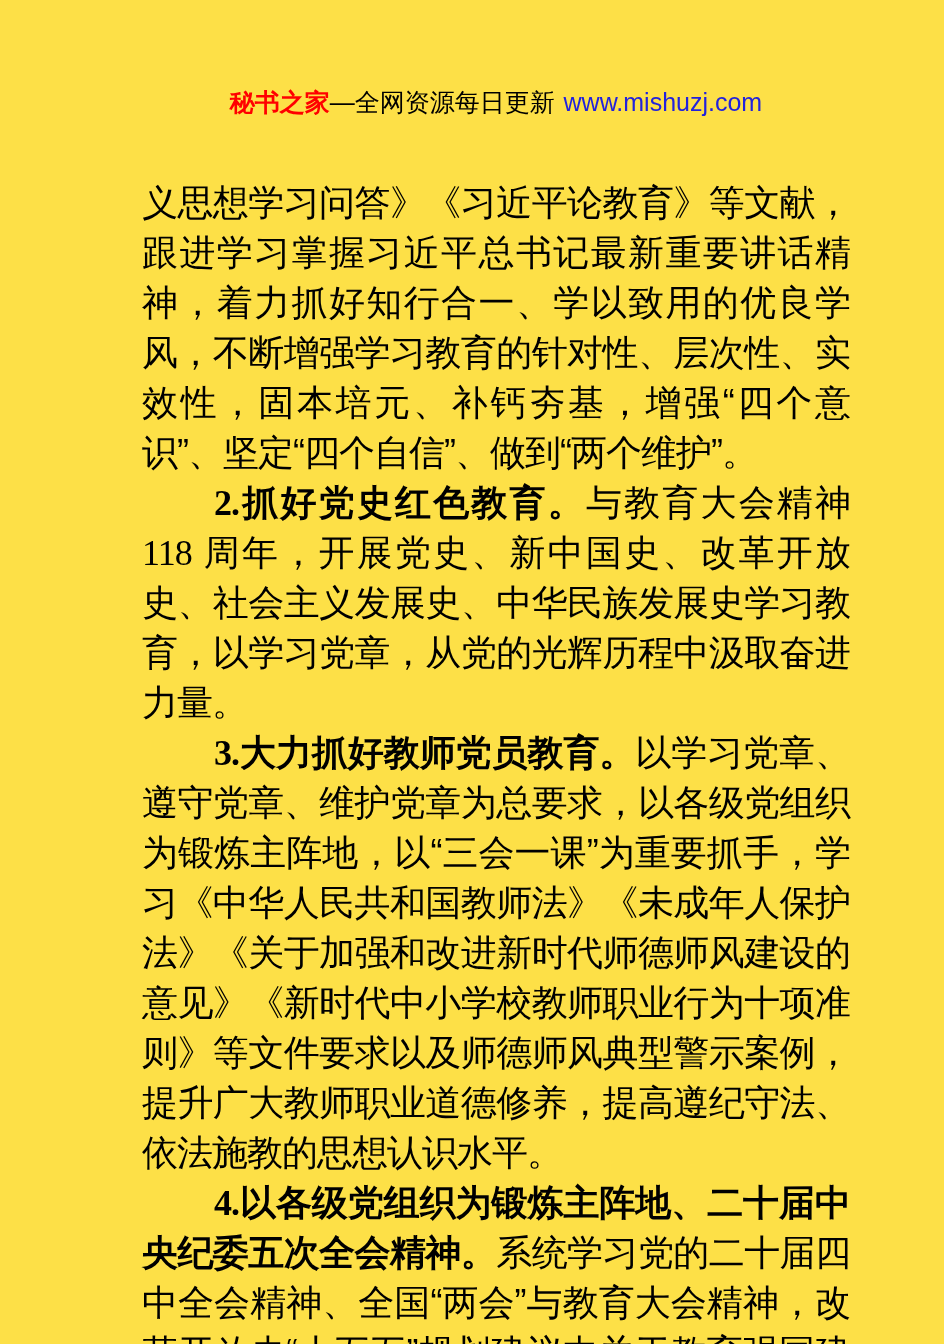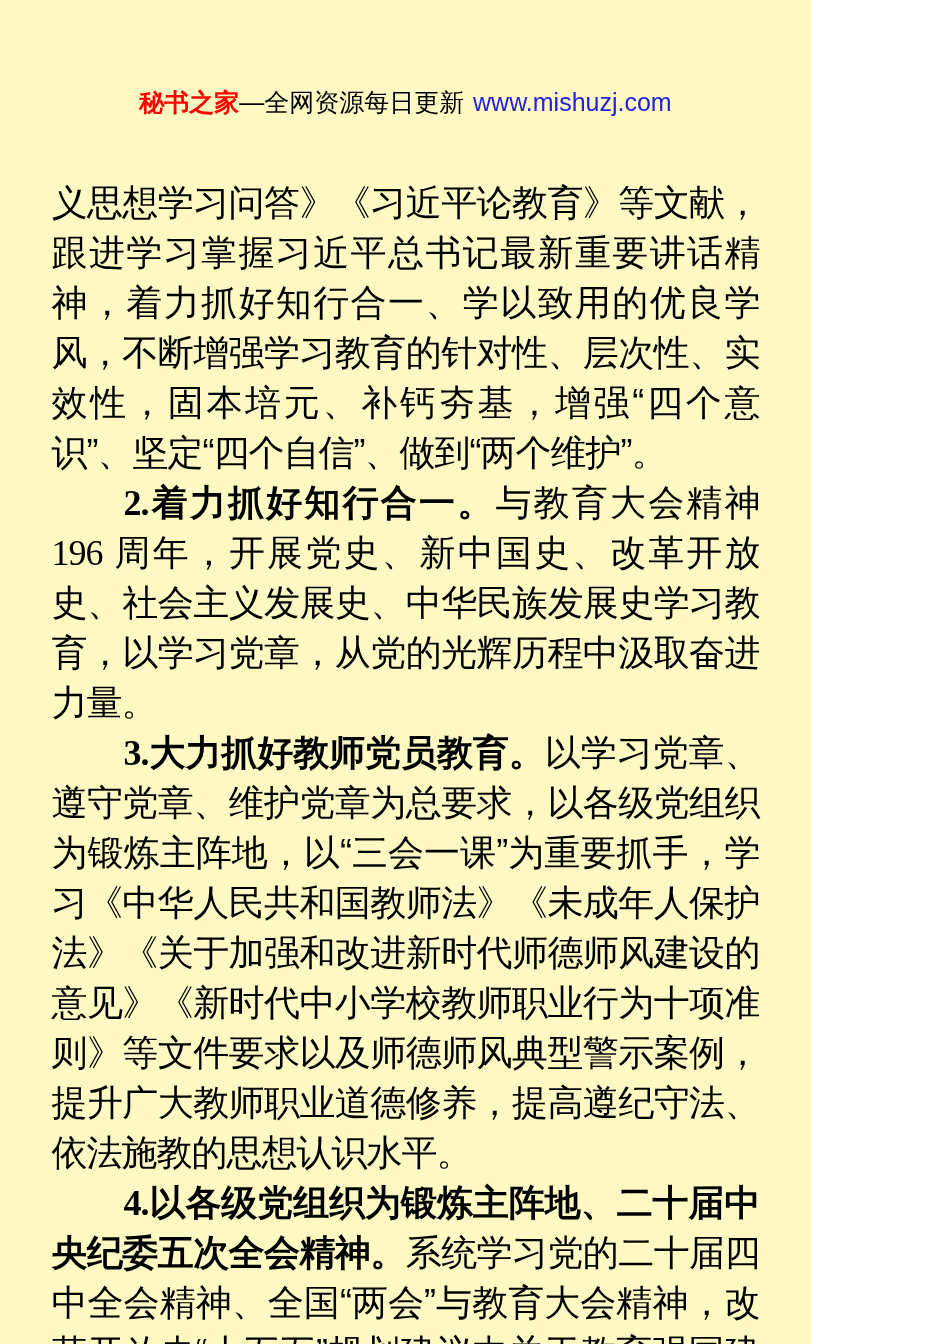--- a/index.html
+++ b/index.html
@@ -1,23 +1,24 @@
 <!DOCTYPE html>
 <html><head>
 <meta charset="utf-8">
 <style>
   html, body { margin: 0; padding: 0; background: #ffffff; }
   .page {
     position: relative;
-    width: 811px;
+    width: 896px;
     height: 1344px;
-    background: #fef9c3;
+    background: #fde047;
     overflow: hidden;
     font-family: "Liberation Sans", sans-serif;
     color: #000000;
+    padding-left: 48px;
   }
   .doc-header {
     padding-top: 84px;
     text-align: center;
     font-size: 25px;
     line-height: 36px;
     white-space: nowrap;
   }
   .doc-header .brand {
     font-weight: bold;
@@ -49,17 +50,17 @@
 </style>
 </head>
 <body>
 
 <div class="page">
   <div class="doc-header">
     <span class="brand" style="color: rgb(255, 0, 0);">秘书之家</span><span class="dash">—</span><span class="tagline">全网资源每日更新</span><span class="url" style="color: rgb(34, 34, 221);">www.mishuzj.com</span>
   </div>
   <div class="doc-body">
       <p><span>义思想学习问答》《习近平论教育》等文献，跟进学习掌握习近平总书记最新重要讲话精神，着力抓好知行合一、学以致用的优良学风，不断增强学习教育的针对性、层次性、实效性，固本培元、补钙夯基，增强“四个意识”、坚定“四个自信”、做到“两个维护”。</span></p>
-      <p class="indent"><span class="run-bold run-serif">2.</span><span class="run-bold">着力抓好知行合一。</span><span>与教育大会精神 </span><span class="run-serif">196</span><span> 周年，开展党史、新中国史、改革开放史、社会主义发展史、中华民族发展史学习教育，以学习党章，从党的光辉历程中汲取奋进力量。</span></p>
+      <p class="indent"><span class="run-bold run-serif">2.</span><span class="run-bold">抓好党史红色教育。</span><span>与教育大会精神 </span><span class="run-serif">118</span><span> 周年，开展党史、新中国史、改革开放史、社会主义发展史、中华民族发展史学习教育，以学习党章，从党的光辉历程中汲取奋进力量。</span></p>
       <p class="indent"><span class="run-bold run-serif">3.</span><span class="run-bold">大力抓好教师党员教育。</span><span>以学习党章、遵守党章、维护党章为总要求，以各级党组织为锻炼主阵地，以“三会一课”为重要抓手，学习《中华人民共和国教师法》《未成年人保护法》《关于加强和改进新时代师德师风建设的意见》《新时代中小学校教师职业行为十项准则》等文件要求以及师德师风典型警示案例，提升广大教师职业道德修养，提高遵纪守法、依法施教的思想认识水平。</span></p>
       <p class="indent"><span class="run-bold run-serif">4.</span><span class="run-bold">以各级党组织为锻炼主阵地、二十届中央纪委五次全会精神。</span><span>系统学习党的二十届四中全会精神、全国“两会”与教育大会精神，改革开放史“十五五”规划建议中关于教育强国建设的部署要求，准确把握新时代教育工作高质量发展的方向任务。制定好学习贯彻的具体方案，认真组织实施，加强指导</span></p>
     </div>
 </div>
 
 </body></html>

